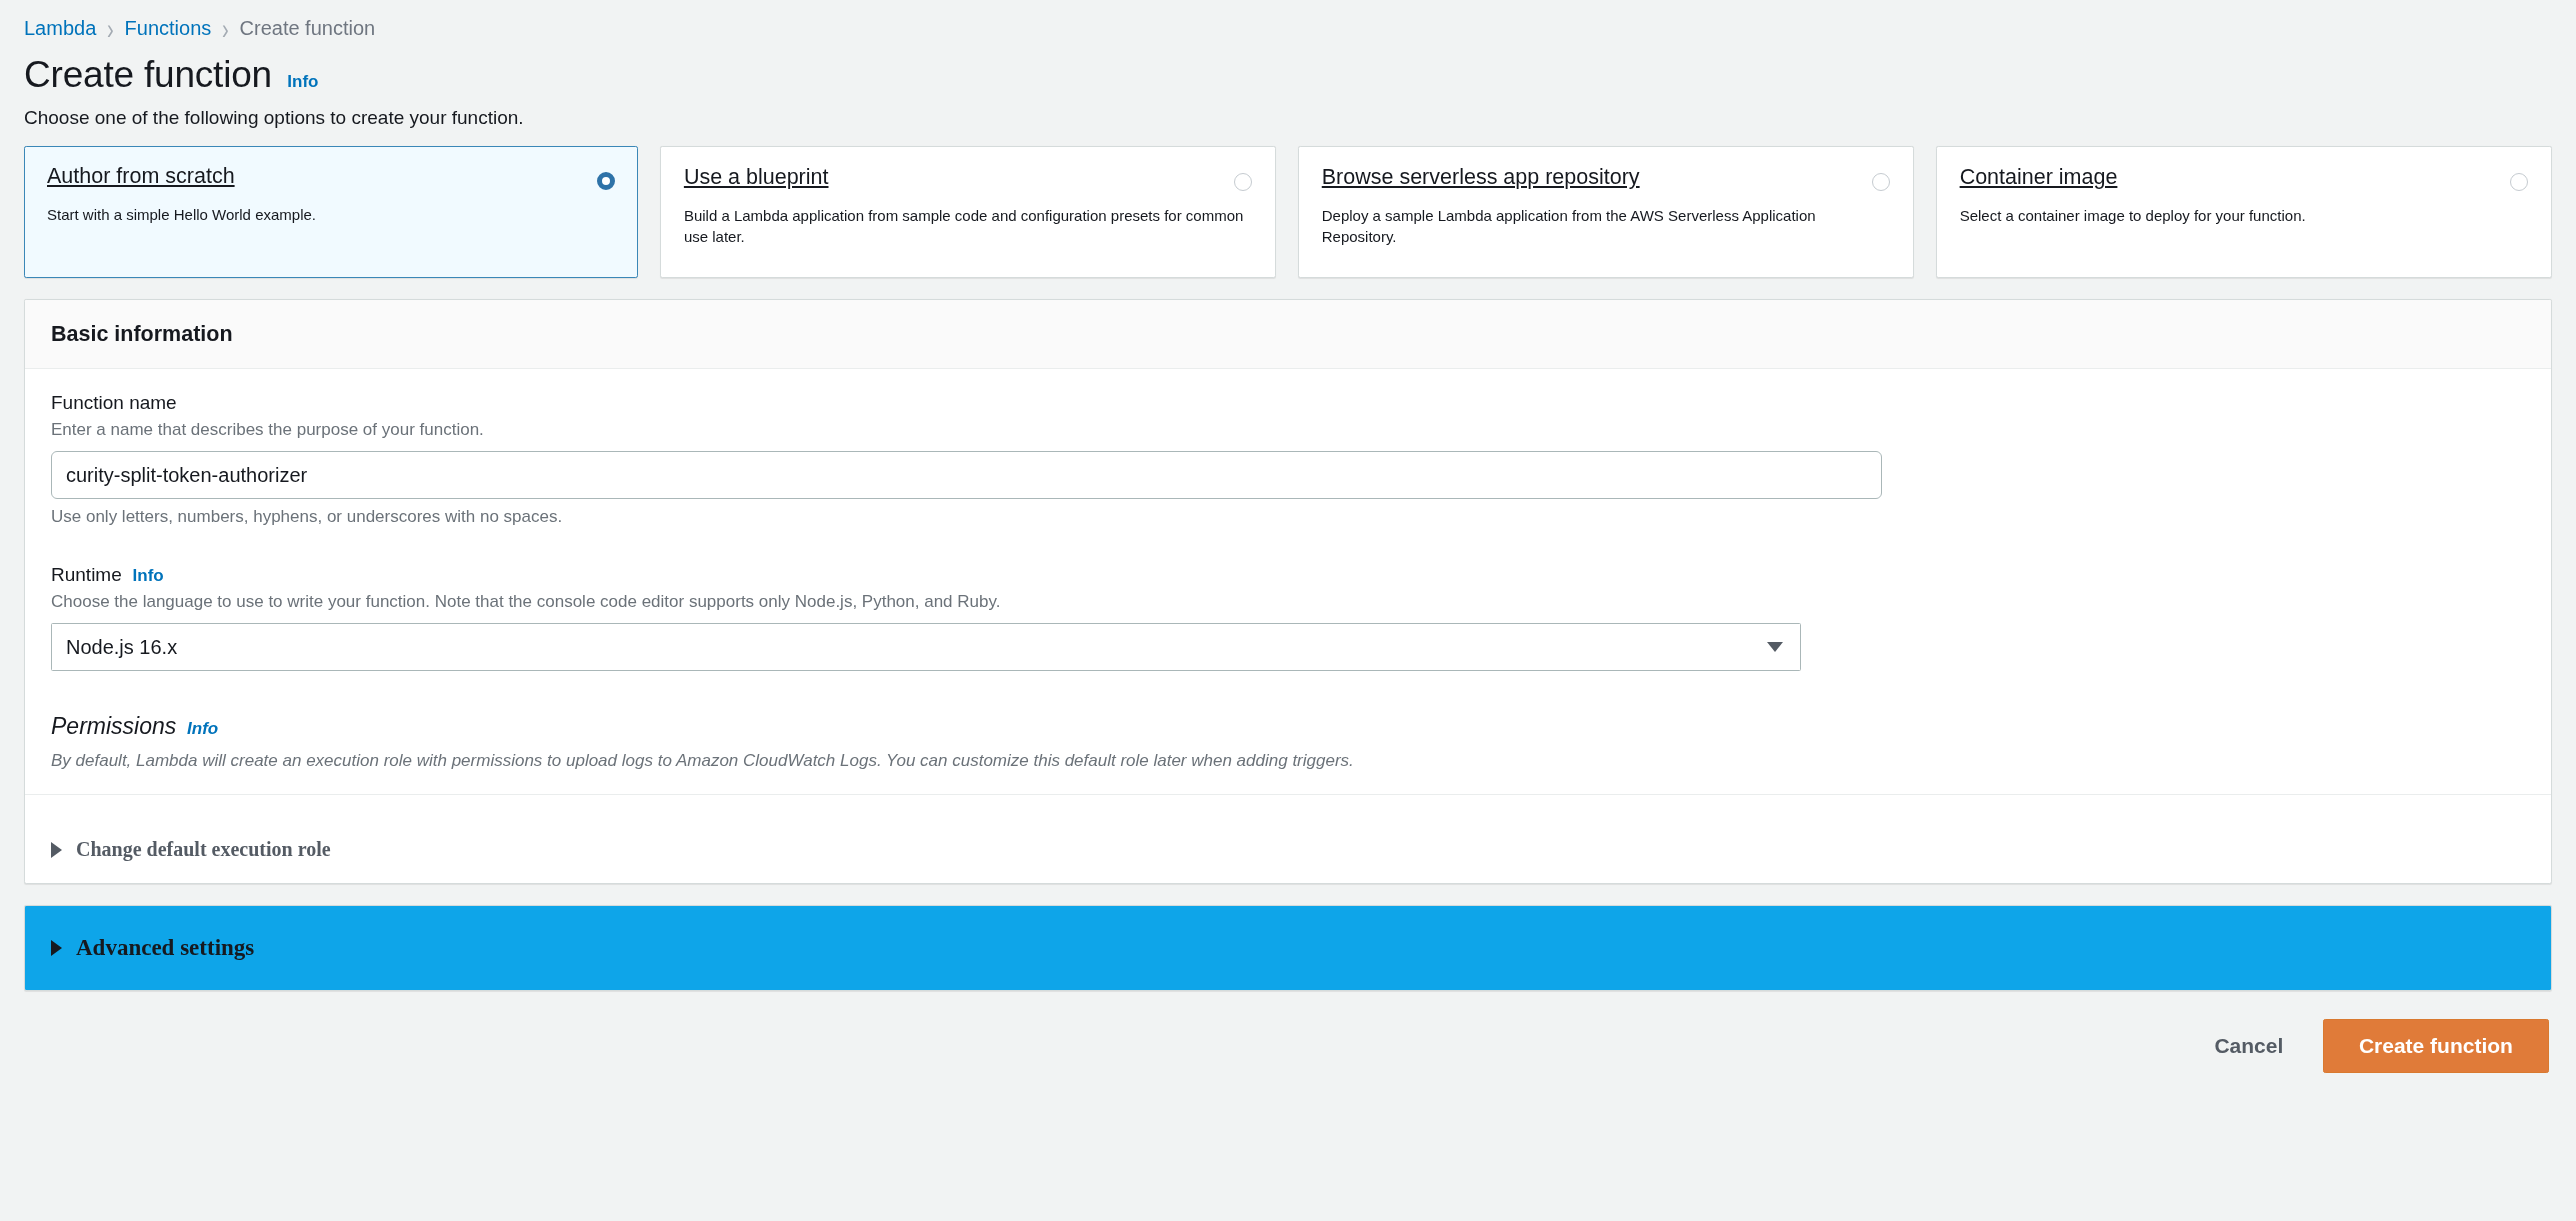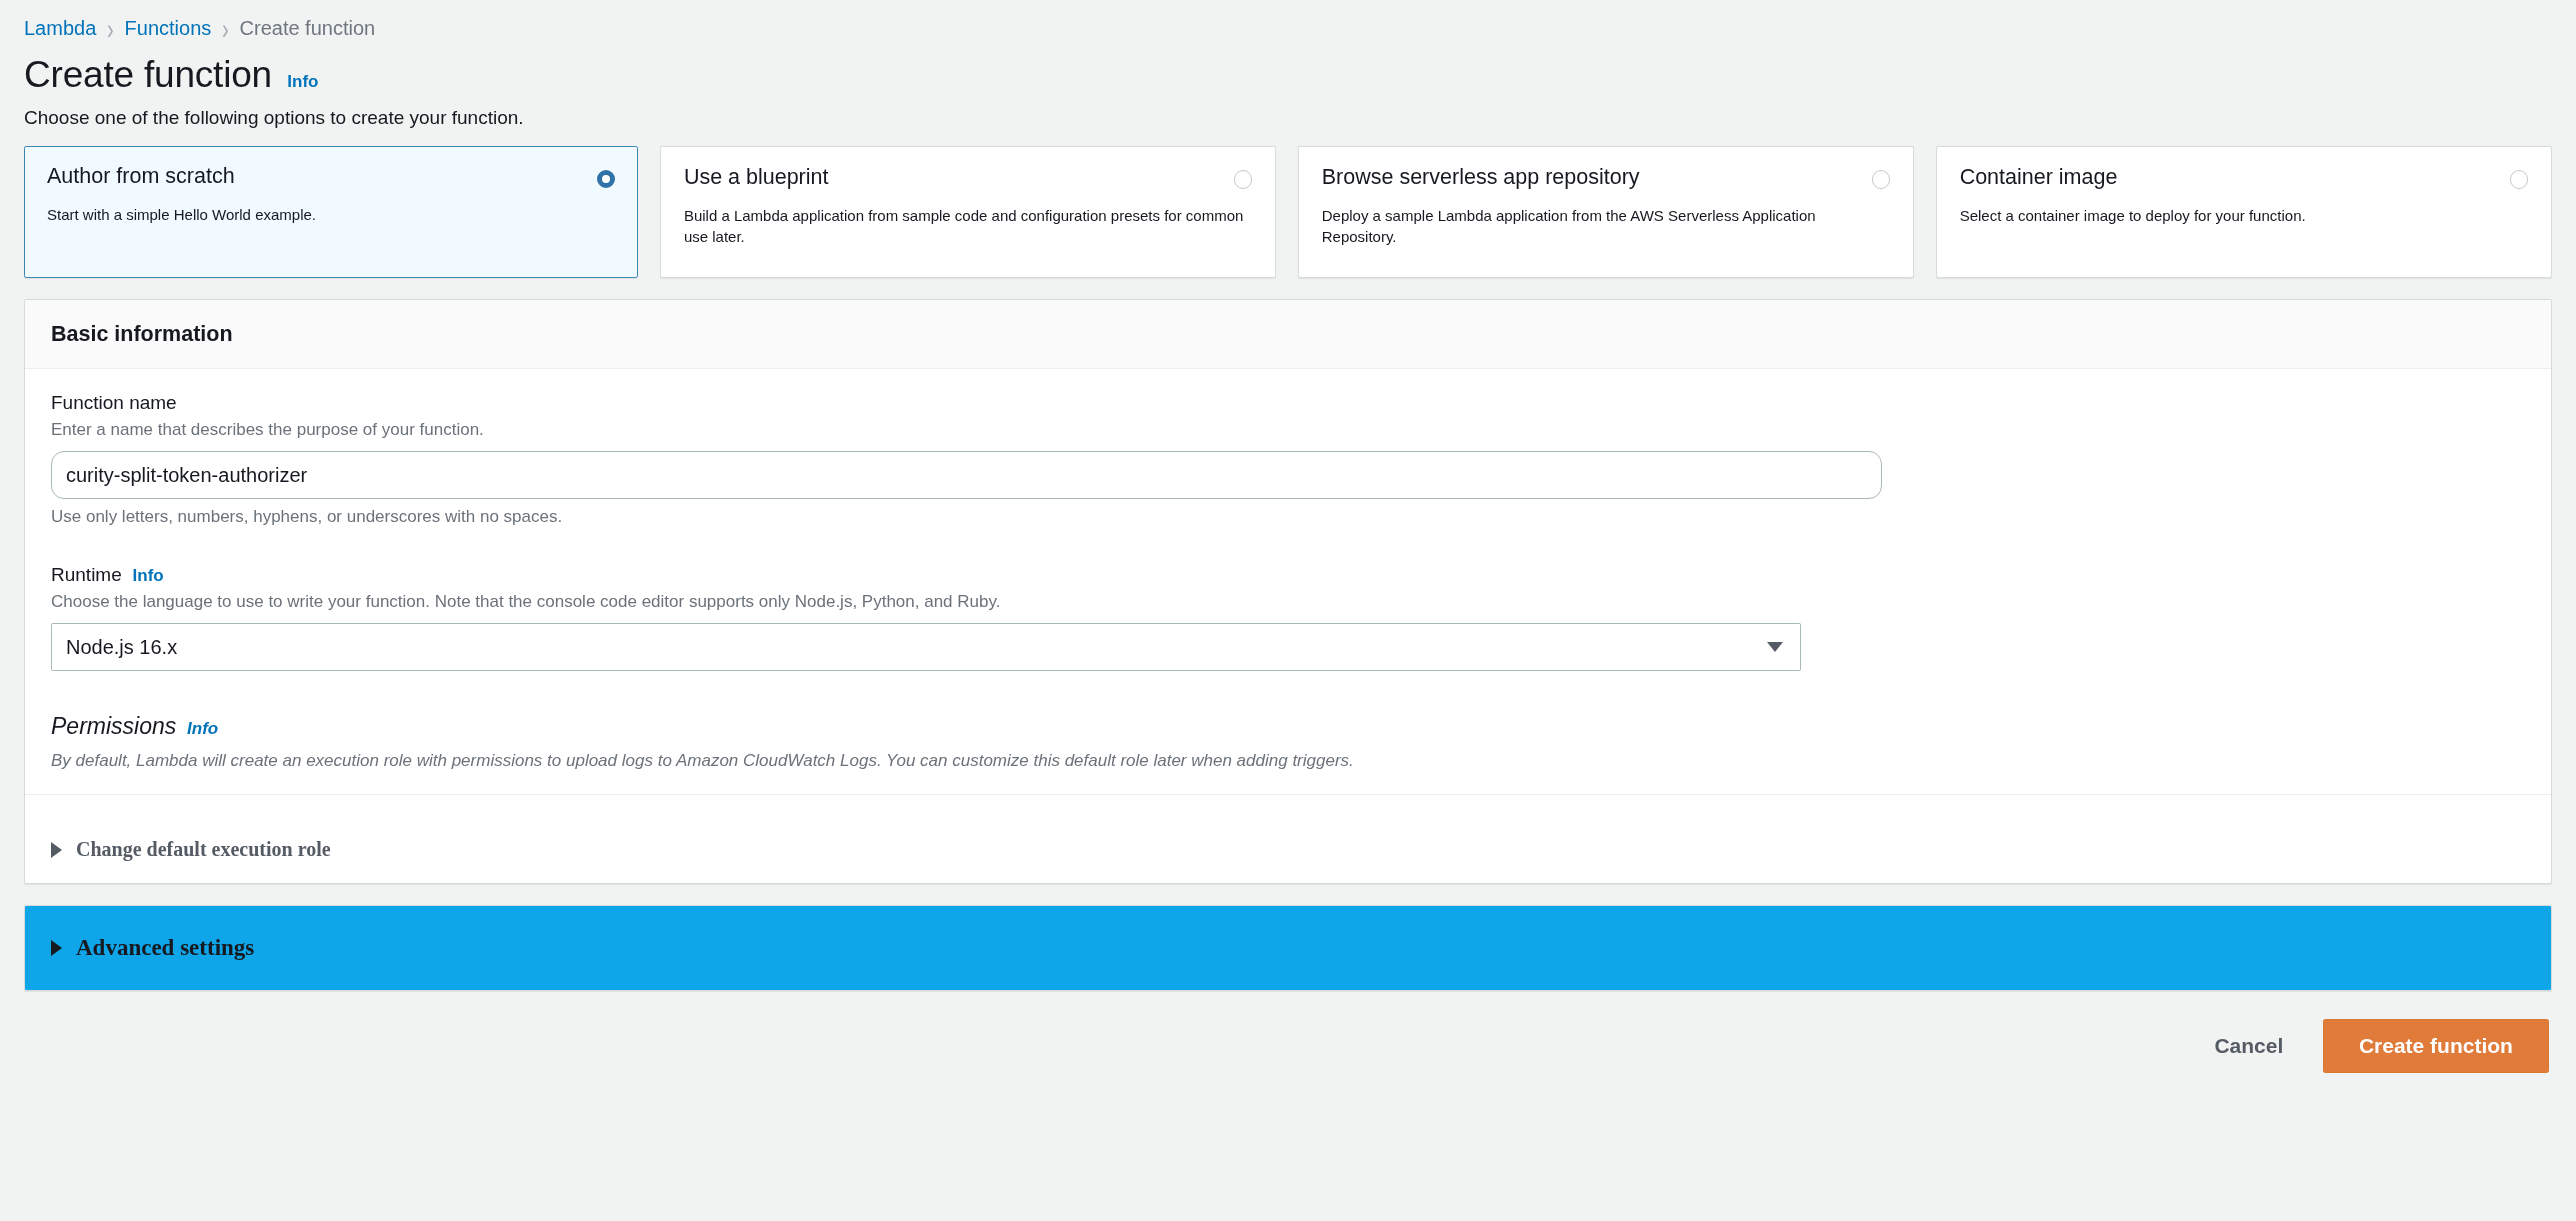--- a/index.html
+++ b/index.html
@@ -88,23 +88,24 @@
     cursor:pointer;
     position:relative;
   }
   .card.selected{
     background:var(--accent-fill);
     border:1.5px solid #3a87b7;
     padding:17.7px 22px 22px 22px;
   }
   .card-top{
     display:flex;
-    align-items:center;
+    align-items:flex-end;
     justify-content:space-between;
     gap:12.3px;
+    text-decoration:underline;
   }
   .card-title{
     font-size:21.5px;
     font-weight:400;
     color:#16191f;
     line-height:1.2;
   }
   .radio{
     flex:0 0 auto;
     width:18.5px;height:18.5px;
@@ -164,21 +165,21 @@
     font-size:17px;
     color:#6b7279;
   }
 
   .text-input{
     margin-top:10.8px;
     width:1831px;
     max-width:100%;
     height:48px;
     border:0.8px solid var(--border-strong);
-    border-radius:13px;
+    border-radius:6px;
     background:#fff;
     font-family:"Liberation Sans", sans-serif;
     font-size:20px;
     color:#16191f;
     padding:0 14px;
     outline:none;
   }
 
   .select-wrap{
     margin-top:10.8px;

